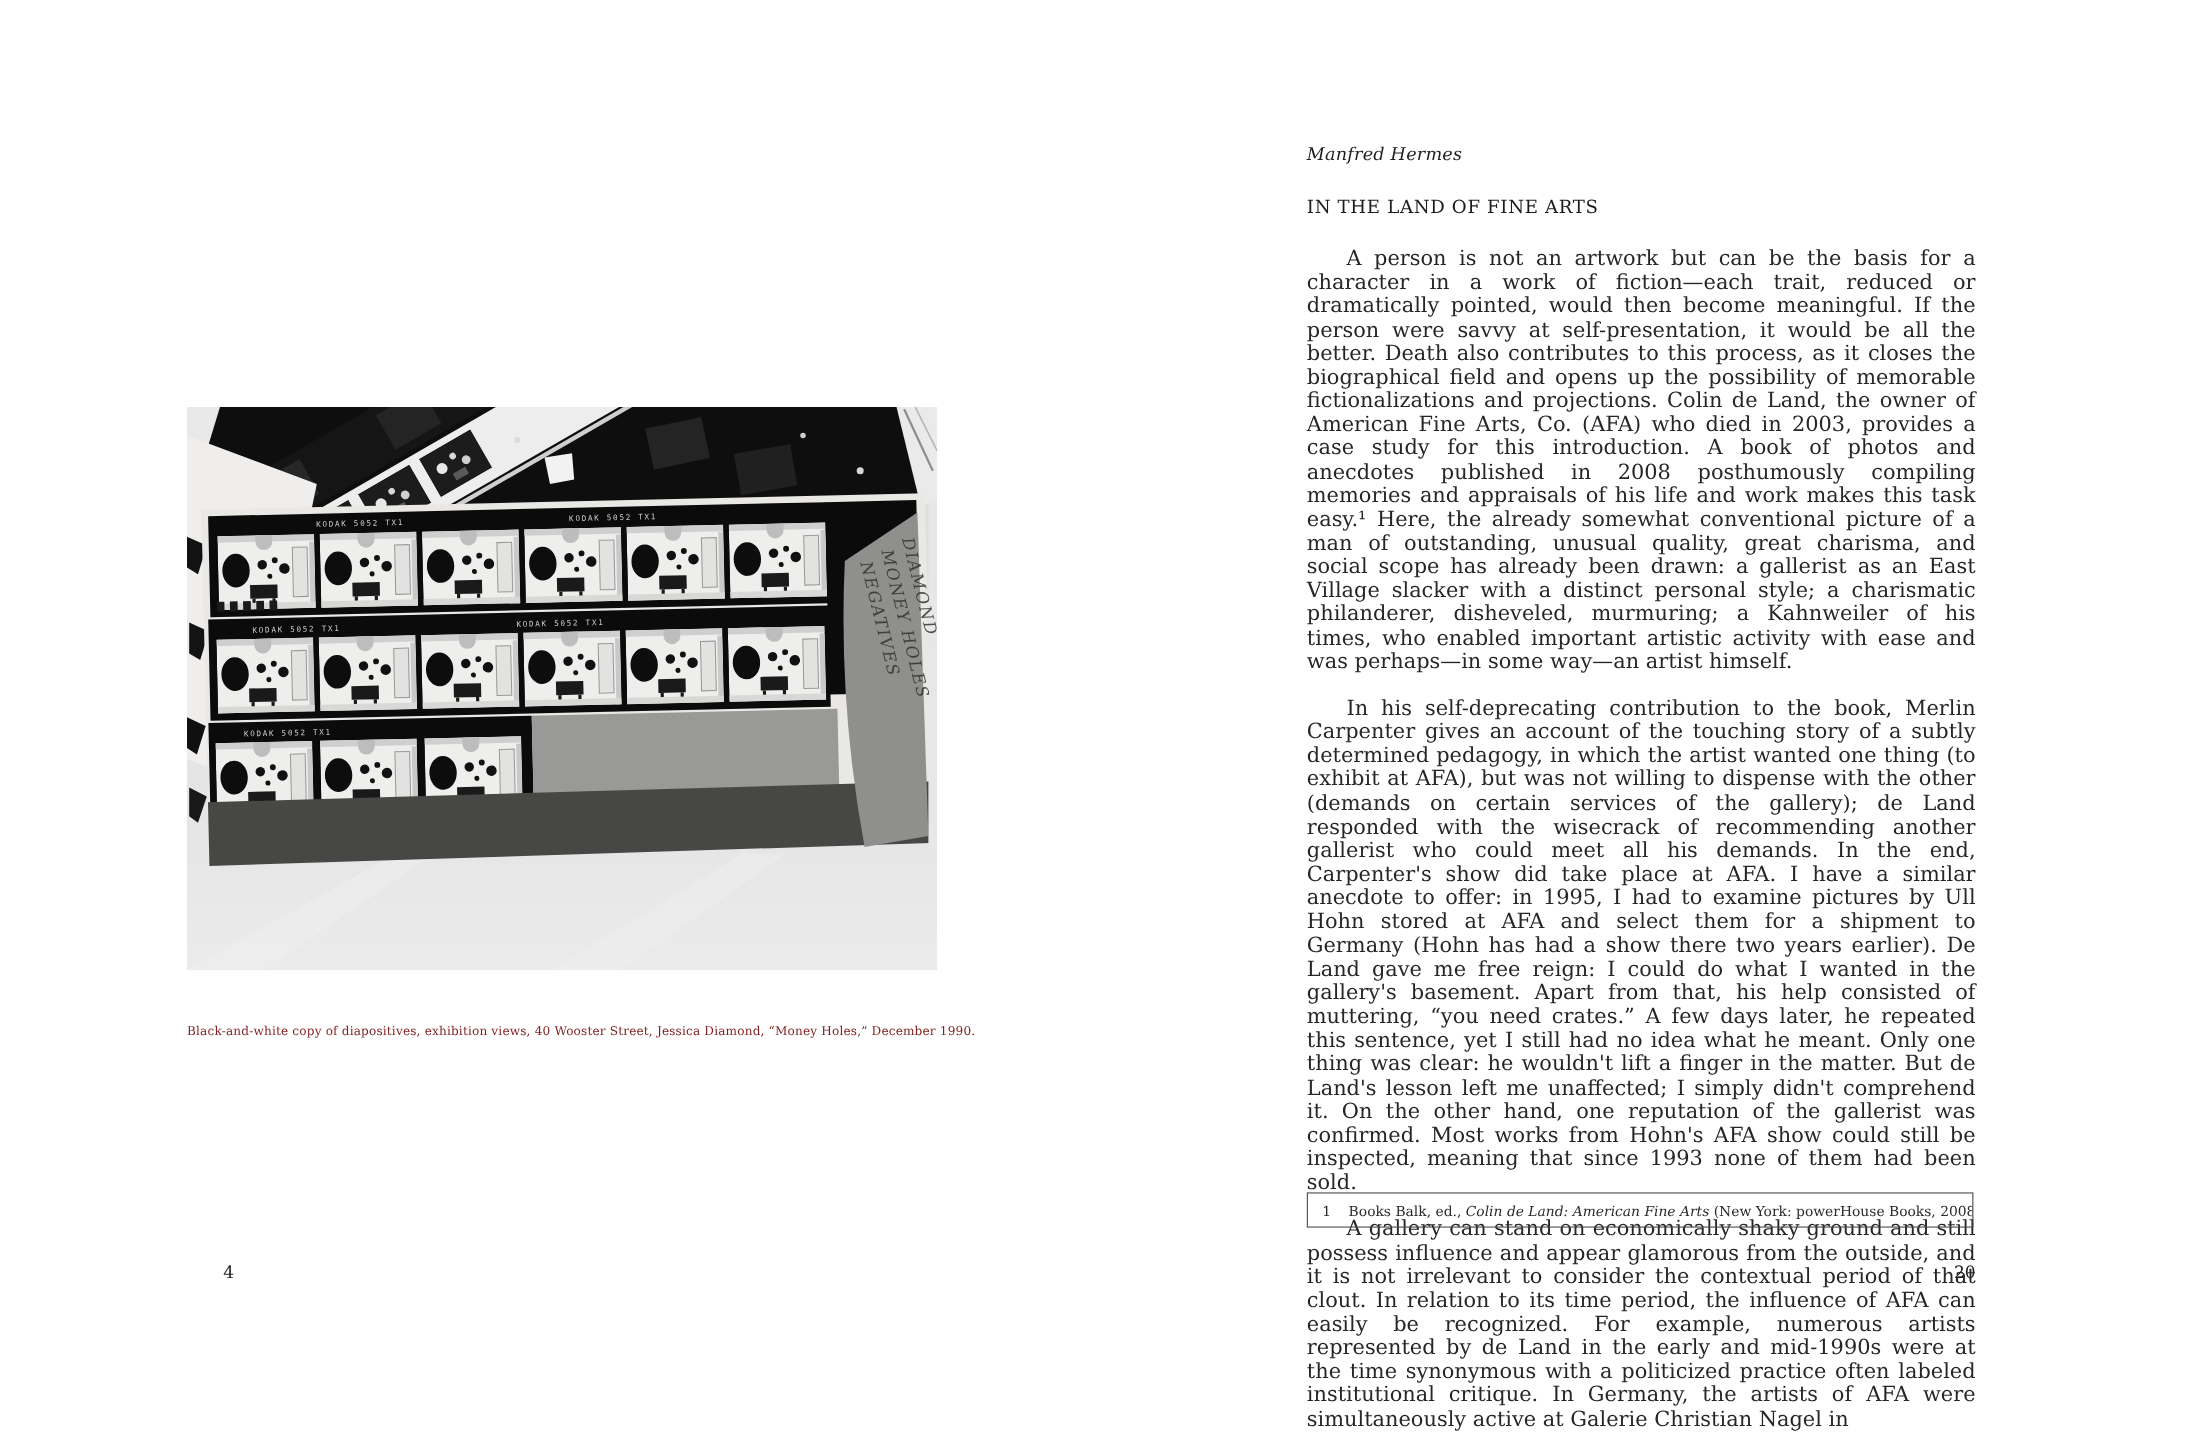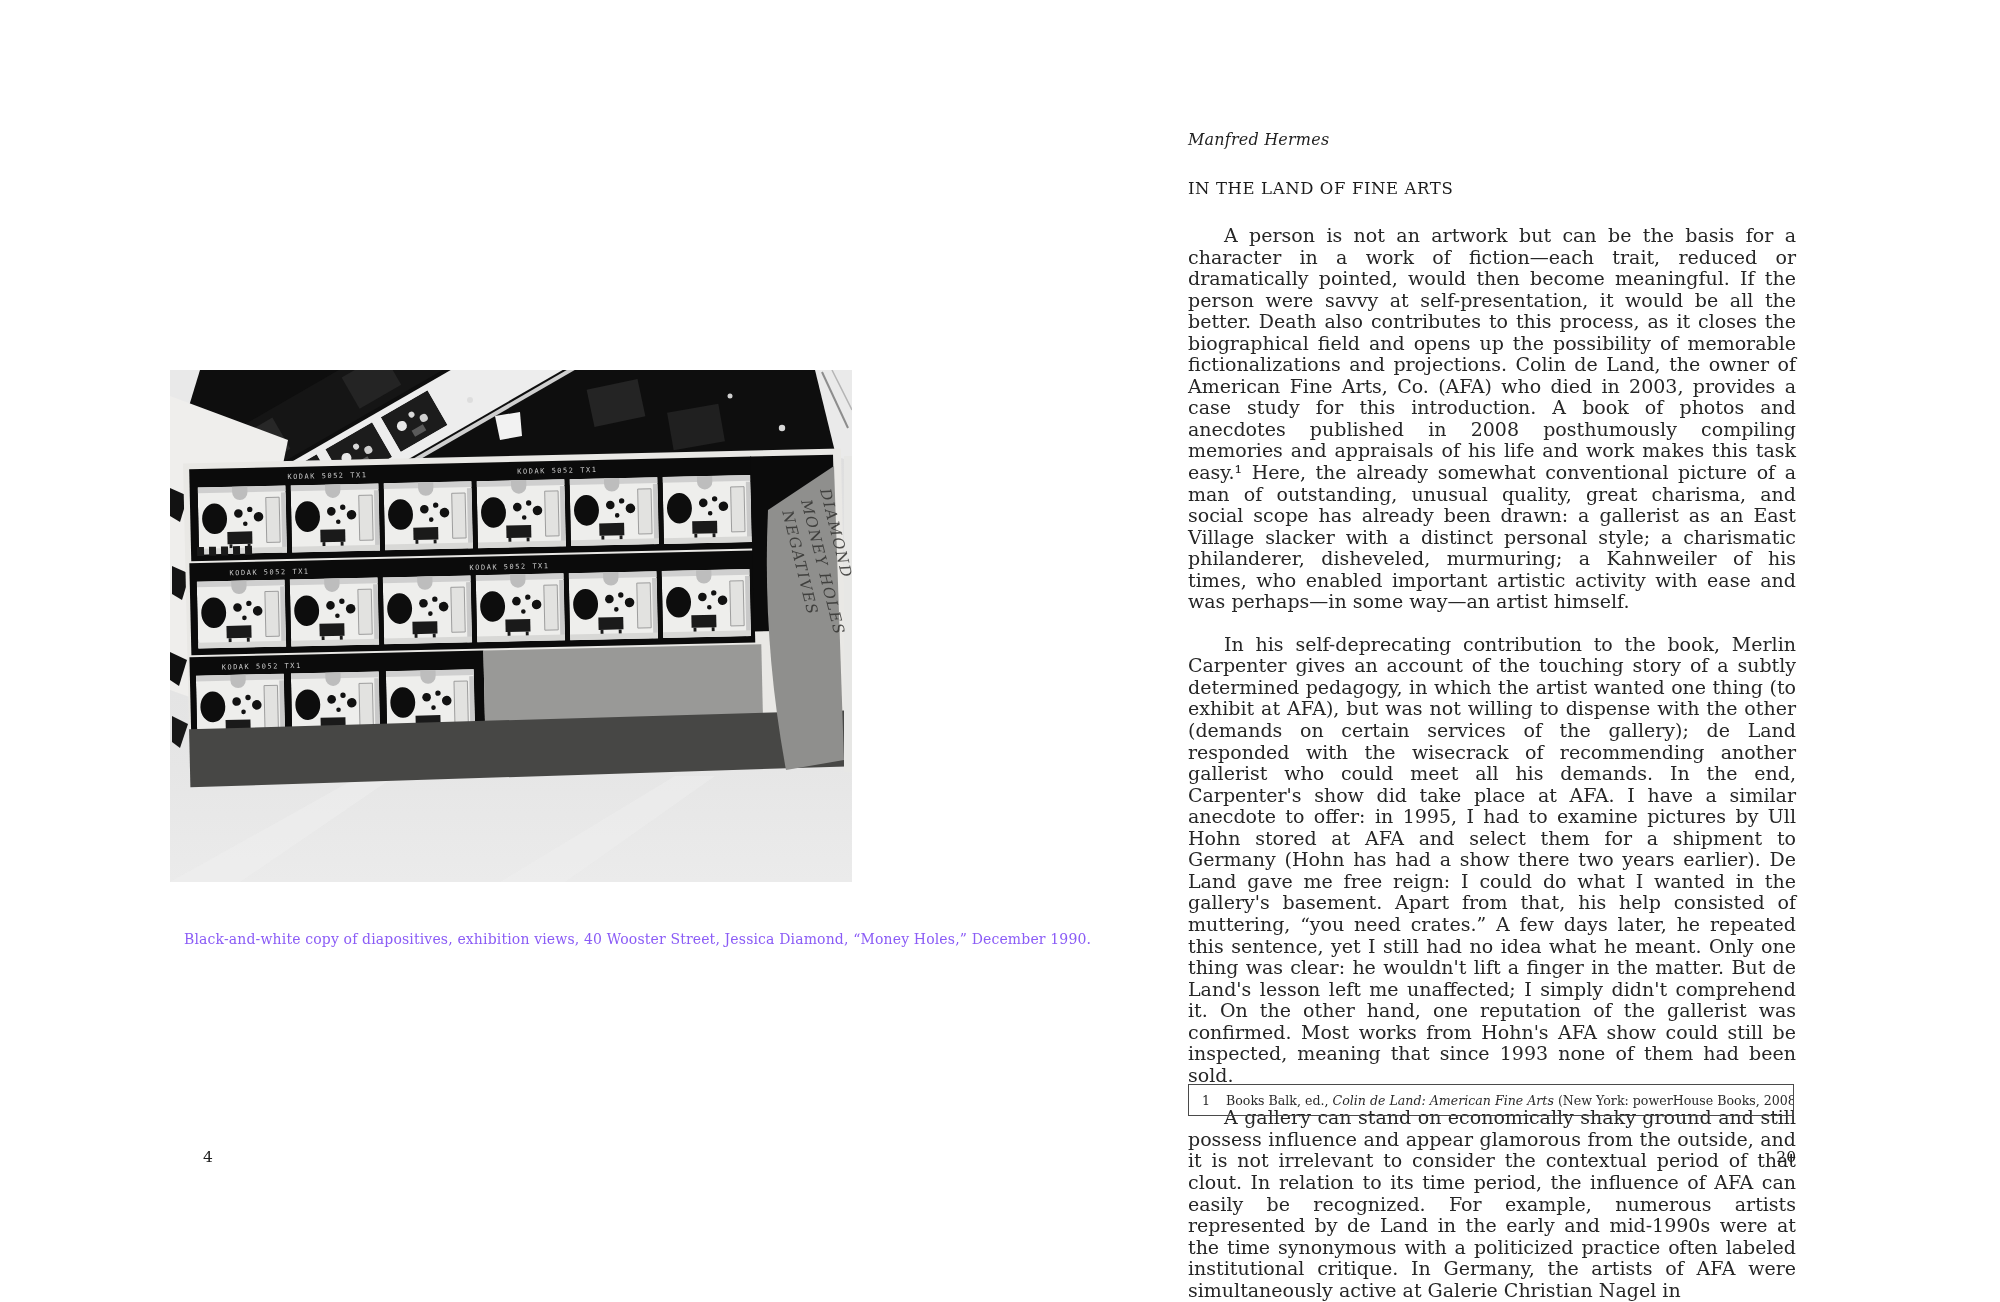--- a/index.html
+++ b/index.html
@@ -3,22 +3,22 @@
 <meta charset="utf-8">
 <style>
   html,body{margin:0;padding:0;background:#ffffff;}
   .spread{
     position:relative;width:2000px;height:1302px;background:#ffffff;overflow:hidden;
     font-family:"DejaVu Serif","Liberation Serif",serif;color:#222;
   }
   
   .photo-wrap{position:absolute;left:170px;top:370px;width:682px;height:512px;margin:0;}
   .caption{
-    position:absolute;left:184px;top:931px;width:760px;
-    font-size:14px;color:#8b5cf6;letter-spacing:.15px;white-space:nowrap;
+    position:absolute;left:170px;top:931px;width:760px;
+    font-size:11px;color:#7f1d1d;letter-spacing:.15px;white-space:nowrap;
   }
   .pagenum{position:absolute;font-size:15.5px;color:#1d1d1d;}
   .pagenum-left{left:203px;top:1148px;}
   .pagenum-right{right:204px;top:1148px;}
   
   .text-col{position:absolute;left:1188px;top:130px;width:608px;}
   .author{
     text-align:left;font-style:italic;font-size:16px;color:#1f1f1f;
     margin:0 0 30px 0;letter-spacing:.2px;
   }

